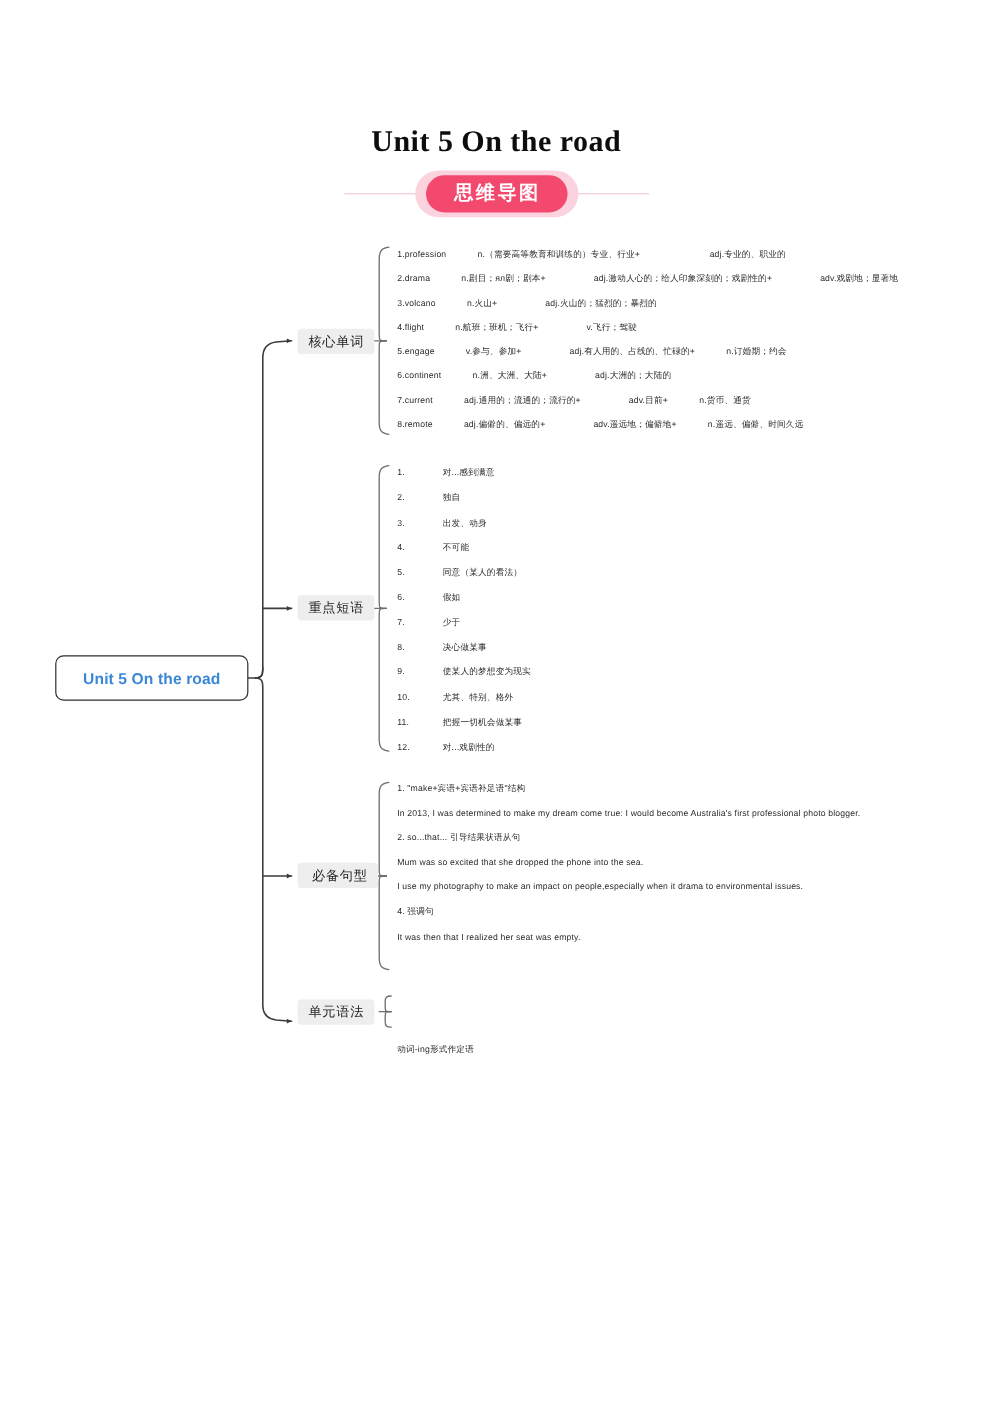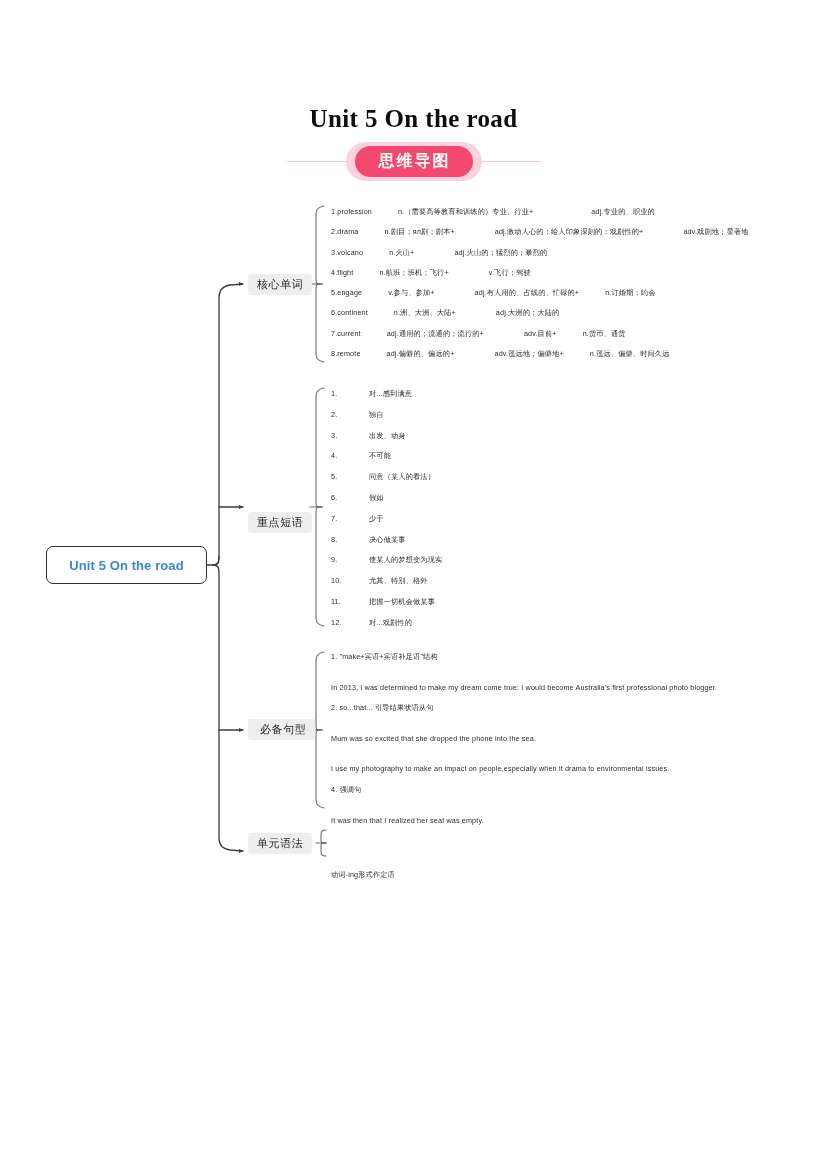--- a/index.html
+++ b/index.html
@@ -129,21 +129,21 @@
     padding: 0 9px;
     display: flex;
     align-items: center;
     justify-content: center;
     font-size: 11px;
     color: #1f1f1f;
     letter-spacing: 0.6px;
     white-space: nowrap;
   }
   #node-words    { left: 248px; top: 274px; }
-  #node-phrases  { left: 248px; top: 512px; font-family: Liberation Serif, serif; }
+  #node-phrases  { left: 248px; top: 496px; font-family: Liberation Serif, serif; }
   #node-patterns { left: 248px; top: 719px; padding-left: 12px; }
   #node-grammar  { left: 248px; top: 833px; }
 
   
   .content-block {
     position: absolute;
     left: 331px;
   }
   .line {
     font-size: 7.2px;
@@ -179,21 +179,21 @@
   .p-mean { display: inline-block; }
 
   
   #block-patterns { top: 653px; }
   #block-patterns .line {
     height: 20.6px;
     display: flex;
     align-items: flex-start;
   }
   .sp-head { font-size: 7.2px; }
-  .sp-ex   { font-size: 7.2px; margin-top: 10px; }
+  .sp-ex   { font-size: 7.2px; }
 
   
   #block-grammar { top: 838px; }
   #block-grammar .line { height: 14px; margin-top: 33px; }
 </style>
 </head>
 <body>
 
 <div class="page-header">
   <h1 class="doc-title">Unit 5 On the road</h1>

